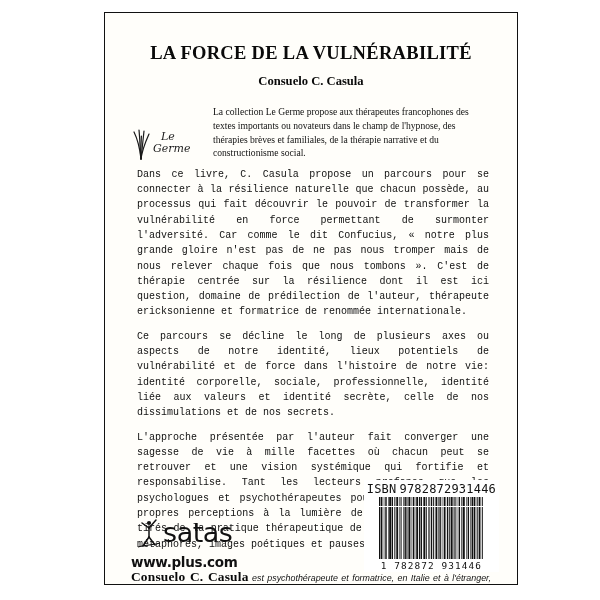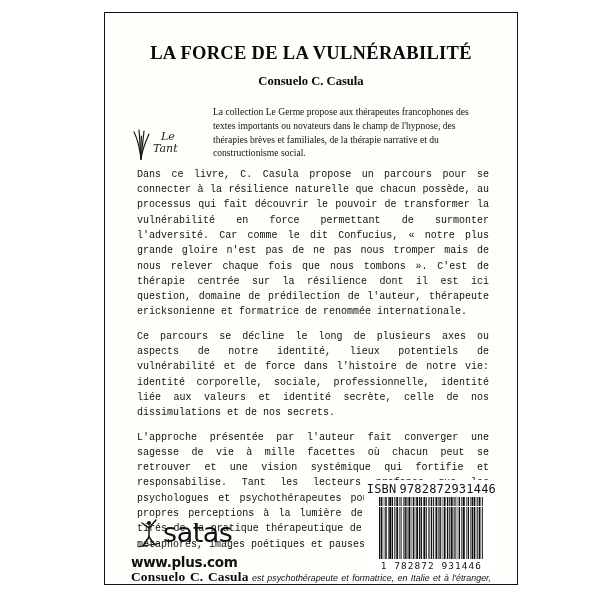--- a/index.html
+++ b/index.html
@@ -235,21 +235,21 @@
               <g stroke="#1a1a1a" fill="none" stroke-width="1.2" stroke-linecap="round">
                 <path d="M10 33 C 9 24, 8 16, 3 6"></path>
                 <path d="M10 33 C 9 23, 9 14, 8 4"></path>
                 <path d="M10 33 C 11 23, 12 15, 13 5"></path>
                 <path d="M10 33 C 11 24, 14 17, 18 8"></path>
                 <path d="M10 33 C 9.6 26, 10 19, 10.4 10"></path>
               </g>
             </svg>
             <span class="germe-words">
               <span class="w1">Le</span>
-              <span class="w2">Tant</span>
+              <span class="w2">Germe</span>
             </span>
           </div>
         </div>
         <div class="collection-text">La collection Le Germe propose aux thérapeutes francophones des textes importants ou novateurs dans le champ de l'hypnose, des thérapies brèves et familiales, de la thérapie narrative et du constructionisme social.</div>
       </div>
 
 
       <p class="para first">Dans ce livre, C. Casula propose un parcours pour se connecter à la résilience naturelle que chacun possède, au processus qui fait découvrir le pouvoir de transformer la vulnérabilité en force permettant de surmonter l'adversité. Car comme le dit Confucius, « notre plus grande gloire n'est pas de ne pas nous tromper mais de nous relever chaque fois que nous tombons ». C'est de thérapie centrée sur la résilience dont il est ici question, domaine de prédilection de l'auteur, thérapeute ericksonienne et formatrice de renommée internationale.</p>
       <p class="para">Ce parcours se décline le long de plusieurs axes ou aspects de notre identité, lieux potentiels de vulnérabilité et de force dans l'histoire de notre vie: identité corporelle, sociale, professionnelle, identité liée aux valeurs et identité secrète, celle de nos dissimulations et de nos secrets.</p>
       <p class="para">L'approche présentée par l'auteur fait converger une sagesse de vie à mille facettes où chacun peut se retrouver et une vision systémique qui fortifie et responsabilise. Tant les lecteurs profanes que les psychologues et psychothérapeutes pourront affiner leurs propres perceptions à la lumière de quantité d'exemples tirés de la pratique thérapeutique de l'auteur, citations, métaphores, images poétiques et pauses de réflexion.</p>

